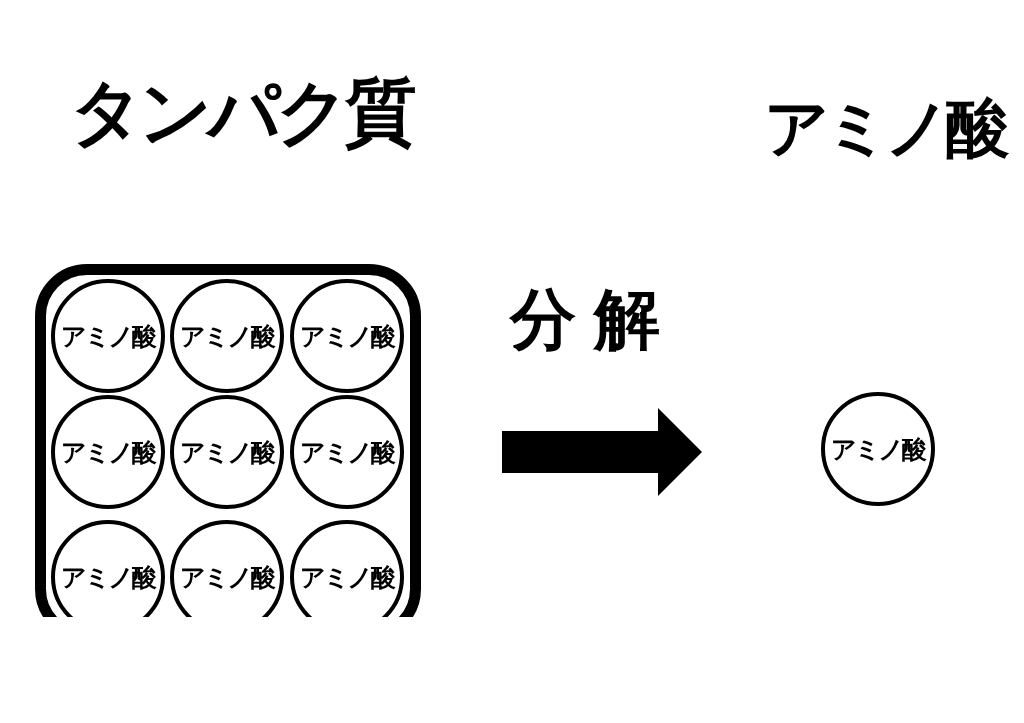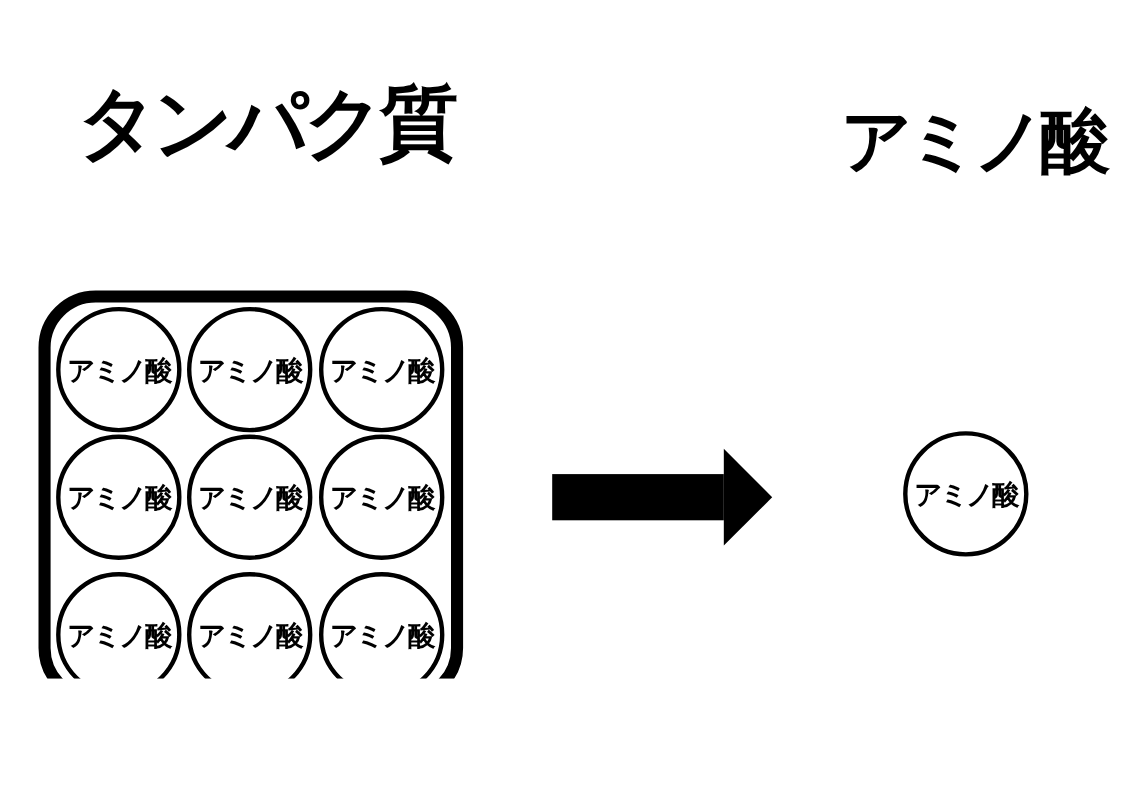--- a/index.html
+++ b/index.html
@@ -99,20 +99,21 @@
   <div class="unit u0">アミノ酸</div>
   <div class="unit u1">アミノ酸</div>
   <div class="unit u2">アミノ酸</div>
   <div class="unit u3">アミノ酸</div>
   <div class="unit u4">アミノ酸</div>
   <div class="unit u5">アミノ酸</div>
   <div class="unit u6">アミノ酸</div>
   <div class="unit u7">アミノ酸</div>
   <div class="unit u8">アミノ酸</div>
 
+  <div class="process-label">分解</div>
 
   <div class="arrow">
     <div class="arrow-body"></div>
     <div class="arrow-head"></div>
   </div>
 
   <div class="unit product">アミノ酸</div>
 
 </div>
 

